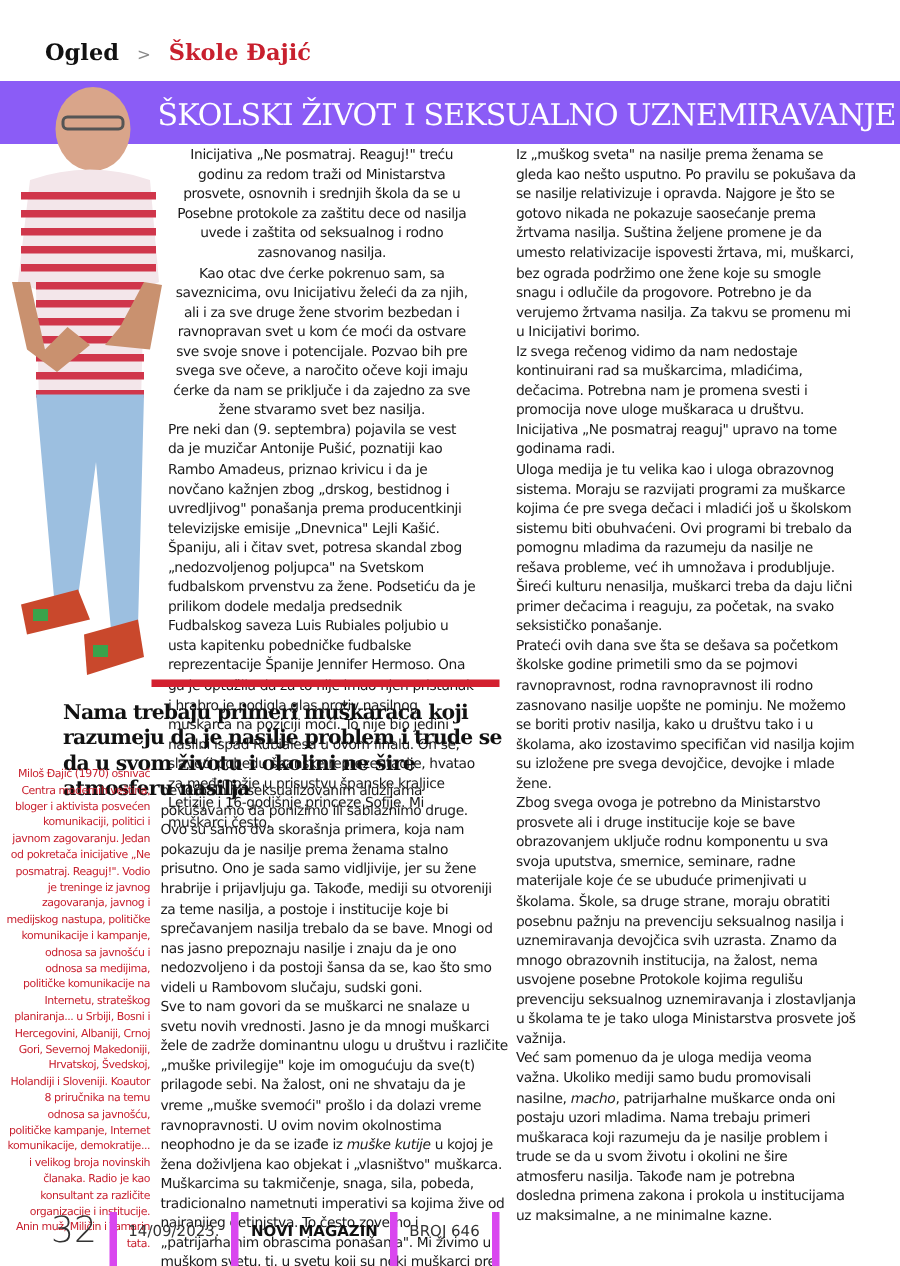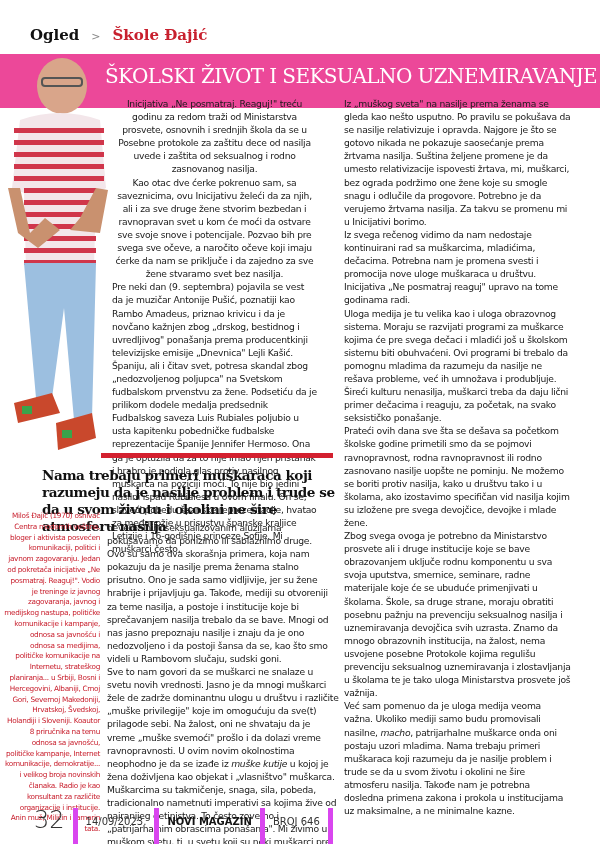--- a/index.html
+++ b/index.html
@@ -1,21 +1,21 @@
 <!DOCTYPE html>
 <html><head>
 <meta charset="utf-8">
 <style>
   html,body{margin:0;padding:0;background:#fff;}
   body{width:600px;height:844px;position:relative;overflow:hidden;font-family:"DejaVu Sans",sans-serif;color:#1a1a1a;}
   .crumb{position:absolute;left:30px;top:26px;font-family:"DejaVu Serif",serif;font-size:15px;display:flex;align-items:baseline;gap:12px;}
   .crumb .sec{font-weight:bold;color:#111;}
   .crumb .sep{color:#888;font-family:"DejaVu Sans",sans-serif;font-size:11px;}
   .crumb .author{color:#c8202e;font-weight:bold;}
-  .banner{position:absolute;left:0;top:54px;width:600px;height:54px;background:#ec4899;text-decoration:underline;}
+  .banner{position:absolute;left:0;top:54px;width:600px;height:42px;background:#8b5cf6;text-decoration:underline;}
   .banner .title{position:absolute;left:105px;top:10px;font-family:"DejaVu Serif",serif;color:#fff;font-size:20px;letter-spacing:-0.6px;white-space:nowrap;}
   .photo{position:absolute;left:0;top:58px;width:110px;height:400px;}
   .col{position:absolute;font-size:9.2px;line-height:13.1px;letter-spacing:-0.25px;}
   .col p{margin:0;}
   .col1{left:112px;top:97px;width:205px;text-align:center;}
   .col1 p.left{text-align:left;}
   .col3{left:344px;top:97px;width:228px;}
   .col2{left:107px;top:521px;width:232px;}
   .redbar2{position:absolute;left:101px;top:453px;width:232px;height:5px;background:#d3202f;}
   .pullquote{position:absolute;left:42px;top:467px;width:310px;font-family:"DejaVu Serif",serif;font-weight:bold;font-size:13.6px;line-height:17px;letter-spacing:-0.5px;color:#111;}

